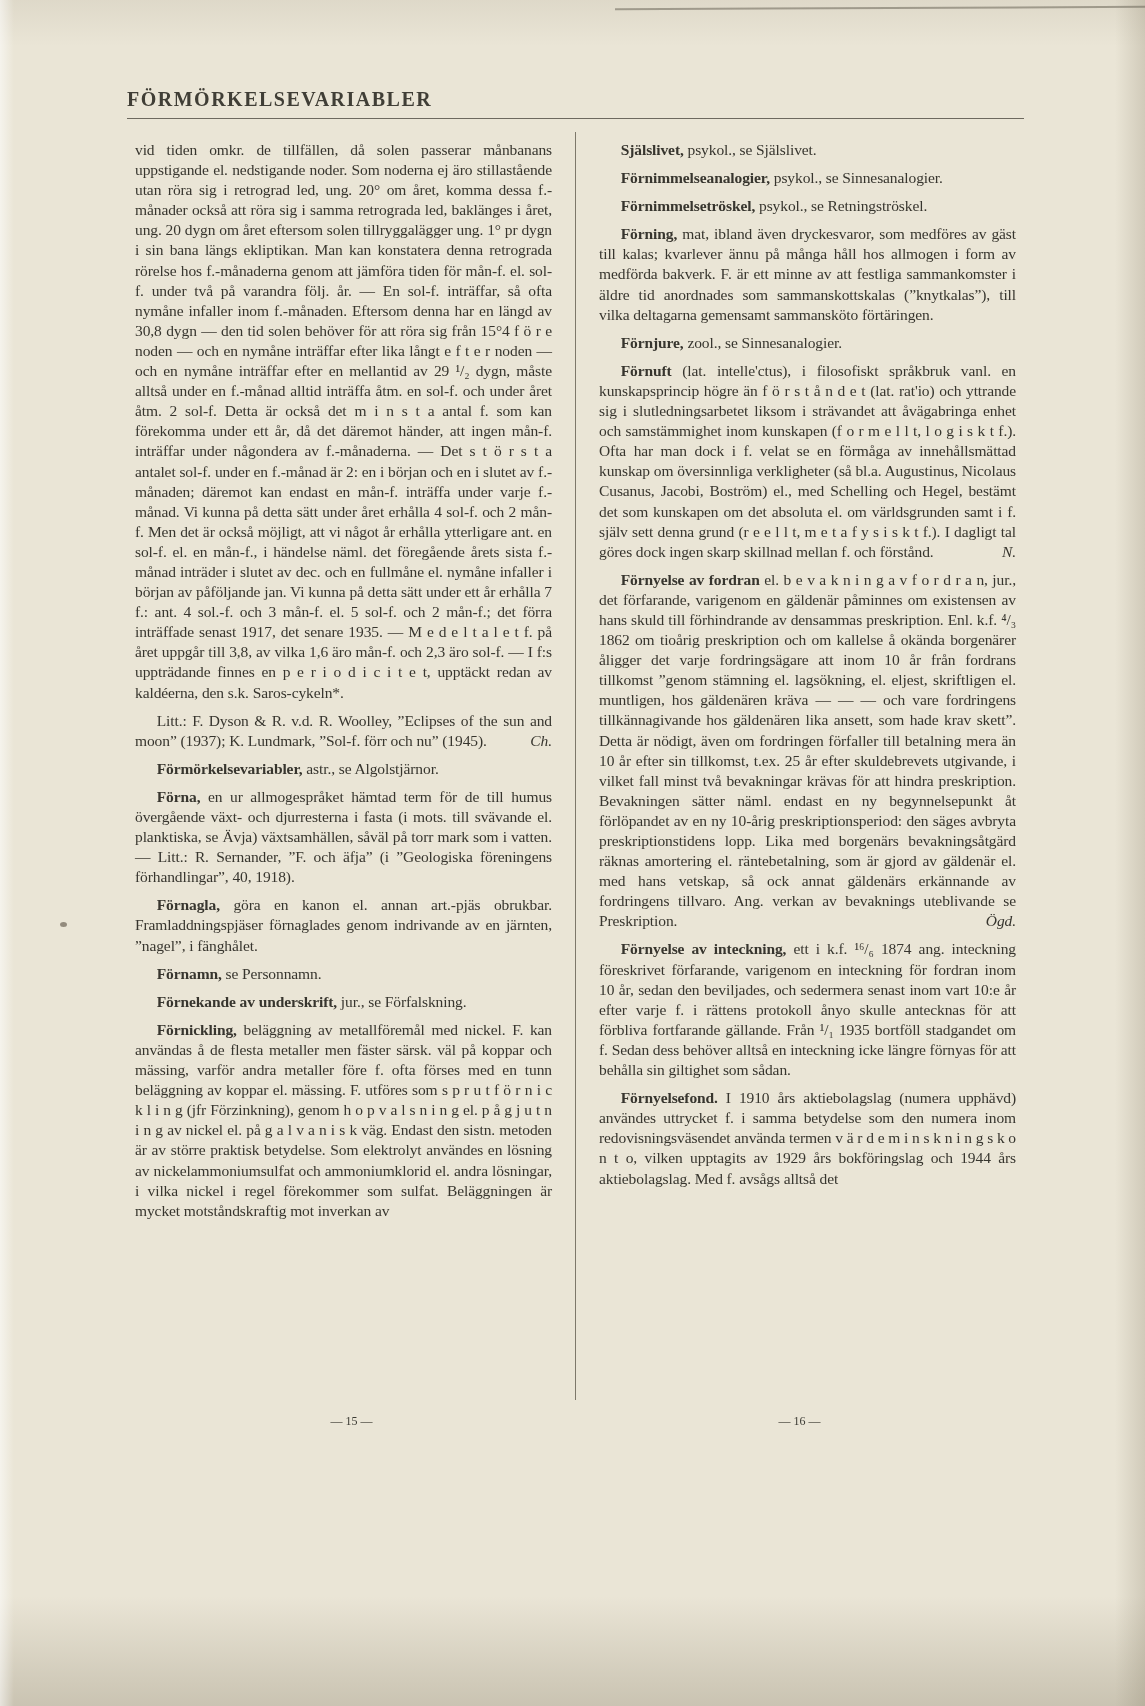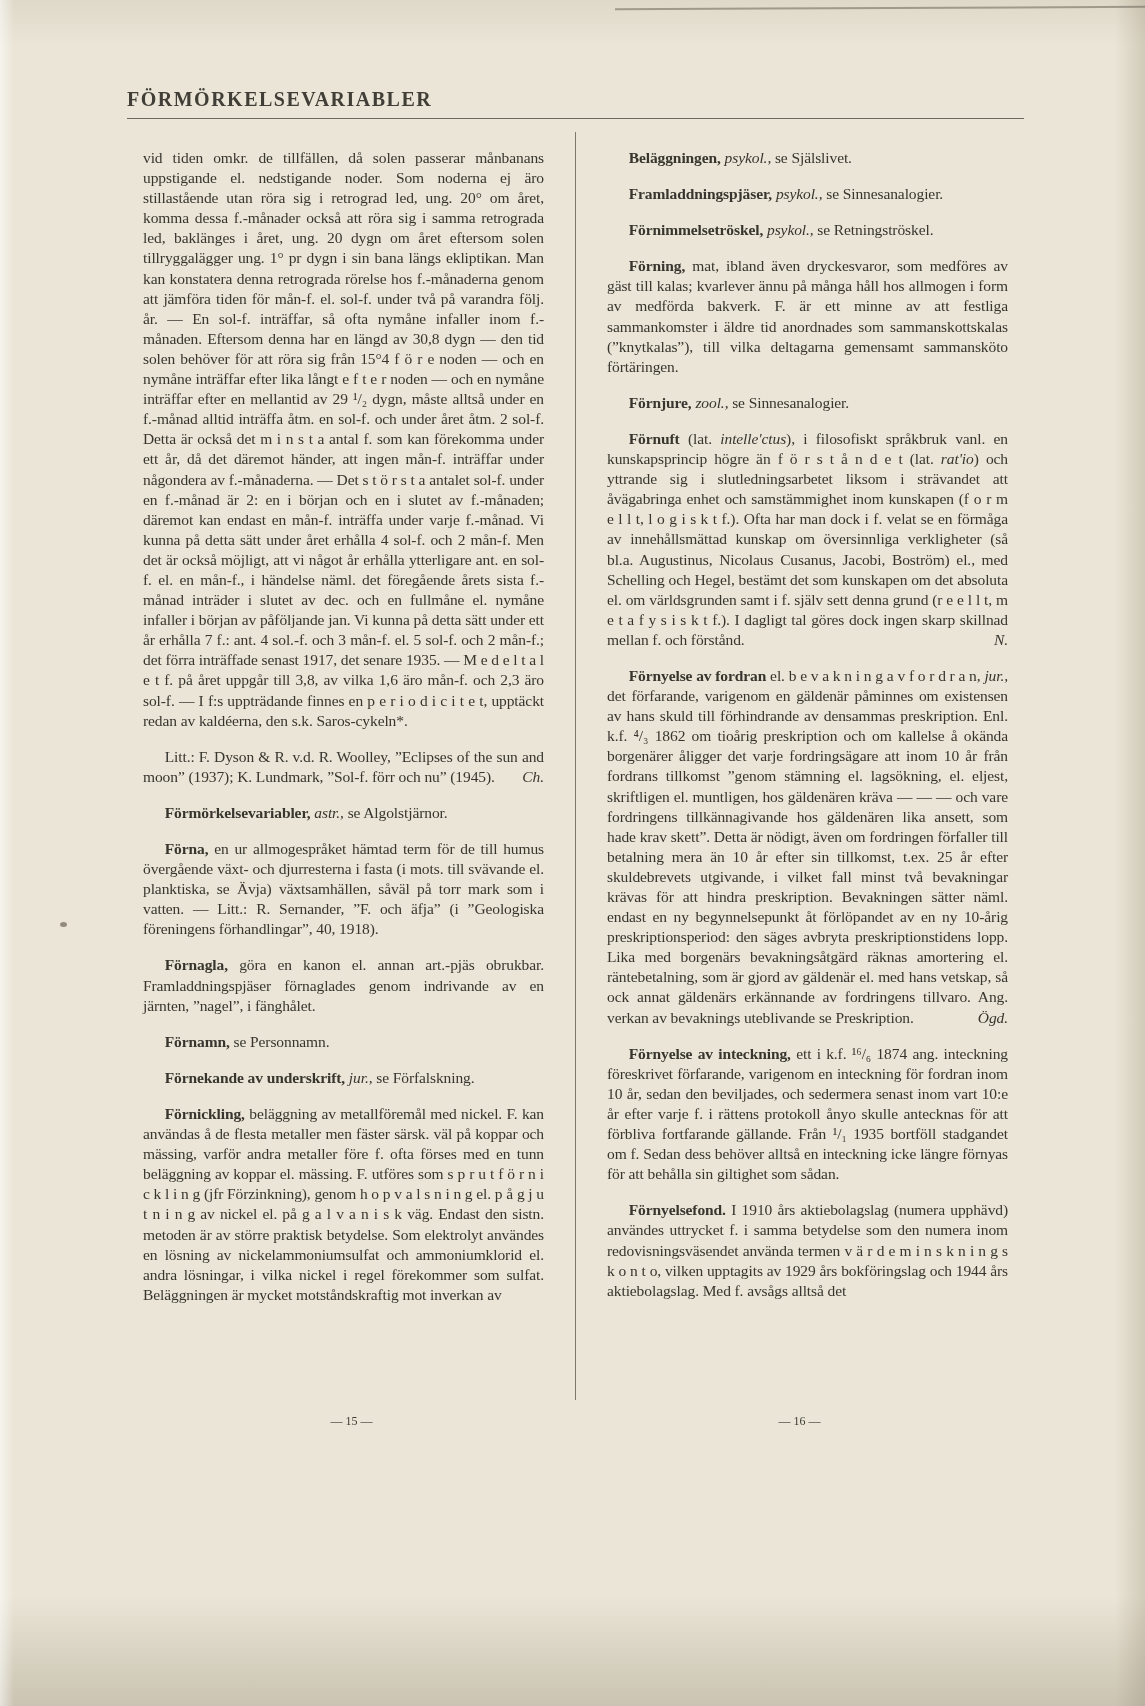--- a/index.html
+++ b/index.html
@@ -78,28 +78,28 @@
   .col-left {
     width: 433px;
     padding-right: 15px;
     border-right: 1px solid #7d786a;
   }
   .col-right {
     width: 433px;
     padding-left: 15px;
   }
   .para {
-    margin: 16px;
+    margin: 8px;
     text-indent: 1.4em;
   }
   .para.no-indent {
     text-indent: 0;
   }
   .seg-b { font-weight: bold; }
-  .seg-i { font-style: italic; }
+  .seg-i { }
   .seg-sig {
     font-style: italic;
     float: right;
   }
   .folios {
     display: flex;
     margin-top: 14px;
     font-size: 12px;
     color: #3b3a33;
   }
@@ -129,22 +129,22 @@
           <p class="para no-indent"><span class="seg-n">vid tiden omkr. de tillfällen, då solen passerar månbanans uppstigande el. nedstigande noder. Som noderna ej äro stillastående utan röra sig i retrograd led, ung. 20° om året, komma dessa f.-månader också att röra sig i samma retrograda led, baklänges i året, ung. 20 dygn om året eftersom solen tillryggalägger ung. 1° pr dygn i sin bana längs ekliptikan. Man kan konstatera denna retrograda rörelse hos f.-månaderna genom att jämföra tiden för mån-f. el. sol-f. under två på varandra följ. år. — En sol-f. inträffar, så ofta nymåne infaller inom f.-månaden. Eftersom denna har en längd av 30,8 dygn — den tid solen behöver för att röra sig från 15°4 f ö r e noden — och en nymåne inträffar efter lika långt e f t e r noden — och en nymåne inträffar efter en mellantid av 29 ¹/₂ dygn, måste alltså under en f.-månad alltid inträffa åtm. en sol-f. och under året åtm. 2 sol-f. Detta är också det m i n s t a antal f. som kan förekomma under ett år, då det däremot händer, att ingen mån-f. inträffar under någondera av f.-månaderna. — Det s t ö r s t a antalet sol-f. under en f.-månad är 2: en i början och en i slutet av f.-månaden; däremot kan endast en mån-f. inträffa under varje f.-månad. Vi kunna på detta sätt under året erhålla 4 sol-f. och 2 mån-f. Men det är också möjligt, att vi något år erhålla ytterligare ant. en sol-f. el. en mån-f., i händelse näml. det föregående årets sista f.-månad inträder i slutet av dec. och en fullmåne el. nymåne infaller i början av påföljande jan. Vi kunna på detta sätt under ett år erhålla 7 f.: ant. 4 sol.-f. och 3 mån-f. el. 5 sol-f. och 2 mån-f.; det förra inträffade senast 1917, det senare 1935. — M e d e l t a l e t f. på året uppgår till 3,8, av vilka 1,6 äro mån-f. och 2,3 äro sol-f. — I f:s uppträdande finnes en p e r i o d i c i t e t, upptäckt redan av kaldéerna, den s.k. Saros-cykeln*.</span></p>
           <p class="para"><span class="seg-n">Litt.: F. Dyson &amp; R. v.d. R. Woolley, ”Eclipses of the sun and moon” (1937); K. Lundmark, ”Sol-f. förr och nu” (1945). </span><span class="seg-sig">Ch.</span></p>
           <p class="para"><span class="seg-b">Förmörkelsevariabler, </span><span class="seg-i">astr., </span><span class="seg-n">se Algolstjärnor.</span></p>
           <p class="para"><span class="seg-b">Förna, </span><span class="seg-n">en ur allmogespråket hämtad term för de till humus övergående växt- och djurresterna i fasta (i mots. till svävande el. planktiska, se Ävja) växtsamhällen, såväl på torr mark som i vatten. — Litt.: R. Sernander, ”F. och äfja” (i ”Geologiska föreningens förhandlingar”, 40, 1918).</span></p>
           <p class="para"><span class="seg-b">Förnagla, </span><span class="seg-n">göra en kanon el. annan art.-pjäs obrukbar. Framladdningspjäser förnaglades genom indrivande av en järnten, ”nagel”, i fänghålet.</span></p>
           <p class="para"><span class="seg-b">Förnamn, </span><span class="seg-n">se Personnamn.</span></p>
           <p class="para"><span class="seg-b">Förnekande av underskrift, </span><span class="seg-i">jur., </span><span class="seg-n">se Förfalskning.</span></p>
           <p class="para"><span class="seg-b">Förnickling, </span><span class="seg-n">beläggning av metallföremål med nickel. F. kan användas å de flesta metaller men fäster särsk. väl på koppar och mässing, varför andra metaller före f. ofta förses med en tunn beläggning av koppar el. mässing. F. utföres som s p r u t f ö r n i c k l i n g (jfr Förzinkning), genom h o p v a l s n i n g el. p å g j u t n i n g av nickel el. på g a l v a n i s k väg. Endast den sistn. metoden är av större praktisk betydelse. Som elektrolyt användes en lösning av nickelammoniumsulfat och ammoniumklorid el. andra lösningar, i vilka nickel i regel förekommer som sulfat. Beläggningen är mycket motståndskraftig mot inverkan av</span></p>
         </div>
       <div class="col col-right" id="col-right">
-          <p class="para"><span class="seg-b">Beläggningen, </span><span class="seg-i">psykol., </span><span class="seg-n">se Själslivet.</span></p>
-          <p class="para"><span class="seg-b">Framladdningspjäser, </span><span class="seg-i">psykol., </span><span class="seg-n">se Sinnesanalogier.</span></p>
+          <p class="para"><span class="seg-b">Själslivet, </span><span class="seg-i">psykol., </span><span class="seg-n">se Själslivet.</span></p>
+          <p class="para"><span class="seg-b">Förnimmelseanalogier, </span><span class="seg-i">psykol., </span><span class="seg-n">se Sinnesanalogier.</span></p>
           <p class="para"><span class="seg-b">Förnimmelsetröskel, </span><span class="seg-i">psykol., </span><span class="seg-n">se Retningströskel.</span></p>
           <p class="para"><span class="seg-b">Förning, </span><span class="seg-n">mat, ibland även dryckesvaror, som medföres av gäst till kalas; kvarlever ännu på många håll hos allmogen i form av medförda bakverk. F. är ett minne av att festliga sammankomster i äldre tid anordnades som sammanskottskalas (”knytkalas”), till vilka deltagarna gemensamt sammansköto förtäringen.</span></p>
           <p class="para"><span class="seg-b">Förnjure, </span><span class="seg-i">zool., </span><span class="seg-n">se Sinnesanalogier.</span></p>
           <p class="para"><span class="seg-b">Förnuft </span><span class="seg-n">(lat. </span><span class="seg-i">intelle'ctus</span><span class="seg-n">), i filosofiskt språkbruk vanl. en kunskapsprincip högre än f ö r s t å n d e t (lat. </span><span class="seg-i">rat'io</span><span class="seg-n">) och yttrande sig i slutledningsarbetet liksom i strävandet att åvägabringa enhet och samstämmighet inom kunskapen (f o r m e l l t, l o g i s k t f.). Ofta har man dock i f. velat se en förmåga av innehållsmättad kunskap om översinnliga verkligheter (så bl.a. Augustinus, Nicolaus Cusanus, Jacobi, Boström) el., med Schelling och Hegel, bestämt det som kunskapen om det absoluta el. om världsgrunden samt i f. själv sett denna grund (r e e l l t, m e t a f y s i s k t f.). I dagligt tal göres dock ingen skarp skillnad mellan f. och förstånd. </span><span class="seg-sig">N.</span></p>
           <p class="para"><span class="seg-b">Förnyelse av fordran </span><span class="seg-n">el. b e v a k n i n g  a v  f o r d r a n, </span><span class="seg-i">jur., </span><span class="seg-n">det förfarande, varigenom en gäldenär påminnes om existensen av hans skuld till förhindrande av densammas preskription. Enl. k.f. ⁴/₃ 1862 om tioårig preskription och om kallelse å okända borgenärer åligger det varje fordringsägare att inom 10 år från fordrans tillkomst ”genom stämning el. lagsökning, el. eljest, skriftligen el. muntligen, hos gäldenären kräva — — — och vare fordringens tillkännagivande hos gäldenären lika ansett, som hade krav skett”. Detta är nödigt, även om fordringen förfaller till betalning mera än 10 år efter sin tillkomst, t.ex. 25 år efter skuldebrevets utgivande, i vilket fall minst två bevakningar krävas för att hindra preskription. Bevakningen sätter näml. endast en ny begynnelsepunkt åt förlöpandet av en ny 10-årig preskriptionsperiod: den säges avbryta preskriptionstidens lopp. Lika med borgenärs bevakningsåtgärd räknas amortering el. räntebetalning, som är gjord av gäldenär el. med hans vetskap, så ock annat gäldenärs erkännande av fordringens tillvaro. Ang. verkan av bevaknings uteblivande se Preskription. </span><span class="seg-sig">Ögd.</span></p>
           <p class="para"><span class="seg-b">Förnyelse av inteckning, </span><span class="seg-n">ett i k.f. ¹⁶/₆ 1874 ang. inteckning föreskrivet förfarande, varigenom en inteckning för fordran inom 10 år, sedan den beviljades, och sedermera senast inom vart 10:e år efter varje f. i rättens protokoll ånyo skulle antecknas för att förbliva fortfarande gällande. Från ¹/₁ 1935 bortföll stadgandet om f. Sedan dess behöver alltså en inteckning icke längre förnyas för att behålla sin giltighet som sådan.</span></p>
           <p class="para"><span class="seg-b">Förnyelsefond. </span><span class="seg-n">I 1910 års aktiebolagslag (numera upphävd) användes uttrycket f. i samma betydelse som den numera inom redovisningsväsendet använda termen v ä r d e m i n s k n i n g s k o n t o, vilken upptagits av 1929 års bokföringslag och 1944 års aktiebolagslag. Med f. avsågs alltså det</span></p>
         </div>
     </div>
 

